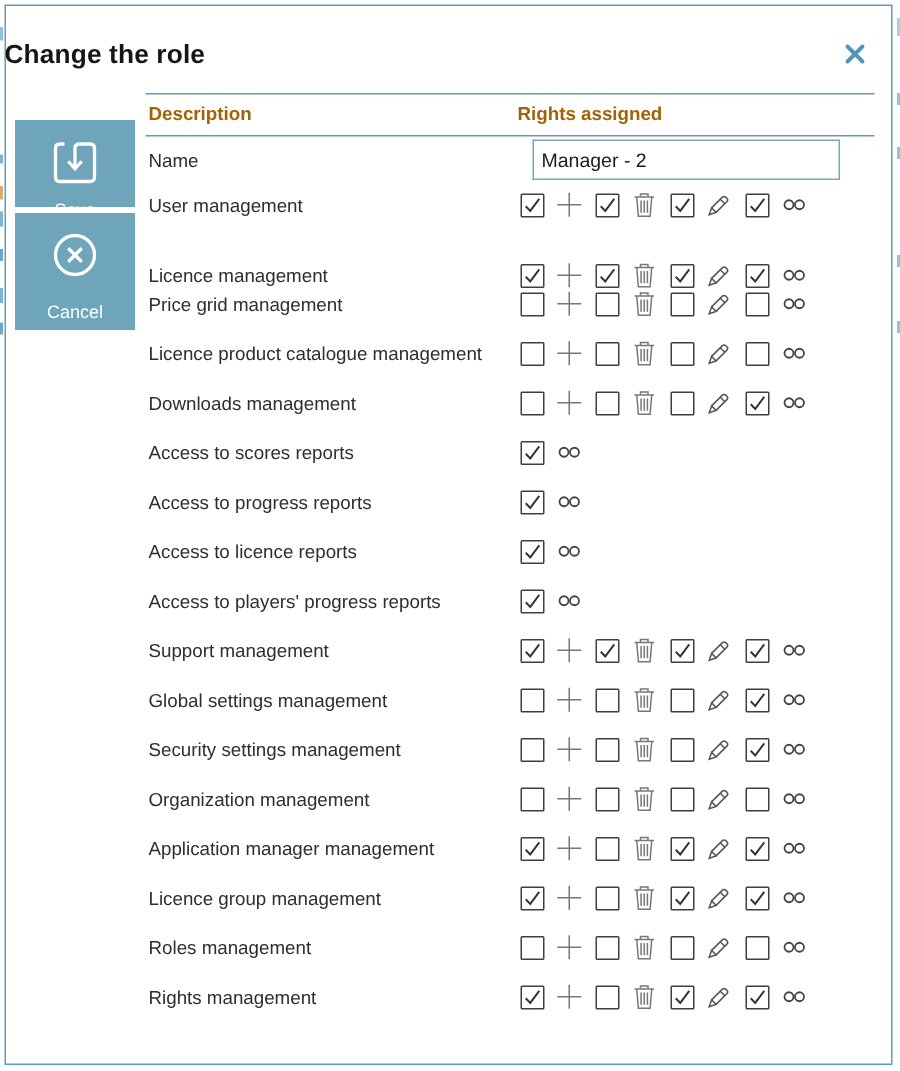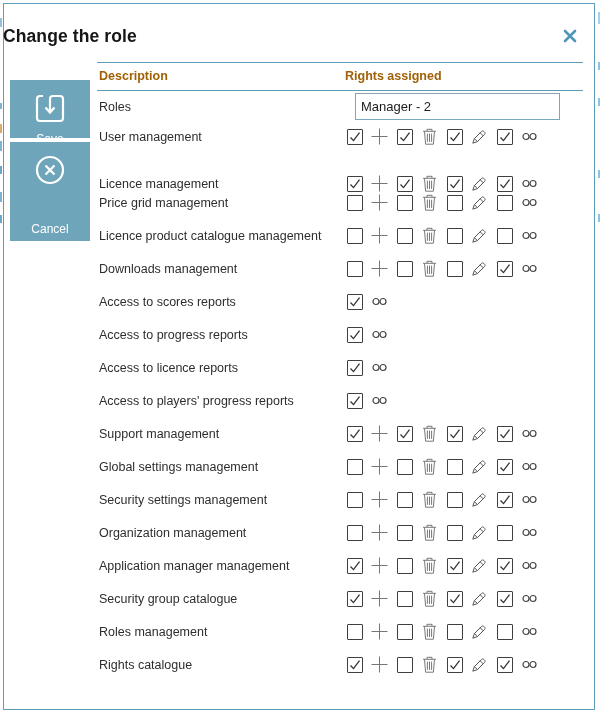--- a/index.html
+++ b/index.html
@@ -21,21 +21,21 @@
     display:flex;align-items:center;justify-content:center;cursor:pointer;
   }
   
   .action-btn{
     position:absolute;left:10px;width:80px;background:#6FA5BA;color:#fff;
     display:flex;flex-direction:column;align-items:center;justify-content:space-between;
     cursor:pointer;box-sizing:border-box;padding:9px 0 5px 0;
   }
   .action-btn .btn-label{font-size:12px;line-height:13px;}
   #save-btn{top:80px;height:58px;}
-  #cancel-btn{top:142px;height:99px;}
+  #cancel-btn{top:142px;height:78px;}
   
   .hline{position:absolute;left:97px;width:486px;height:1px;background:#5E9DB9;}
   #hline-top{top:62px;}
   #hline-bottom{top:90px;}
   .col-header{
     position:absolute;top:69px;font-size:12.5px;font-weight:bold;color:#a16207;
   }
   #col-desc{left:99px;}
   #col-rights{left:345px;}
   
@@ -100,21 +100,21 @@
   </span>
   <span class="btn-label">Cancel</span>
 </div>
 
 <div class="hline" id="hline-top"></div>
 <div class="col-header" id="col-desc">Description</div>
 <div class="col-header" id="col-rights">Rights assigned</div>
 <div class="hline" id="hline-bottom"></div>
 
 <div class="grid-row" style="top:90px;">
-  <span class="row-label">Roles</span>
+  <span class="row-label">Name</span>
 </div>
 <input class="name-input" type="text" value="Manager - 2" style="">
 
 <div id="rights-rows">
     <div class="grid-row" style="top: 120px;">
       <span class="row-label">User management</span>
       <span class="icon-strip">
         <span class="icon-cell">
           <span class="cb">
             <svg width="14" height="14" viewBox="0 0 14 14" fill="none" stroke="#333" stroke-width="1.3">
@@ -680,21 +680,21 @@
         </span>
         <span class="icon-cell">
           <svg width="15" height="9" viewBox="0 0 15 9" fill="none" stroke="#444" stroke-width="1.2">
             <circle cx="4" cy="4.5" r="3"></circle>
             <circle cx="11" cy="4.5" r="3"></circle>
           </svg>
         </span>
       </span>
     </div>
     <div class="grid-row" style="top: 582px;">
-      <span class="row-label">Security group catalogue</span>
+      <span class="row-label">Licence group management</span>
       <span class="icon-strip">
         <span class="icon-cell">
           <span class="cb">
             <svg width="14" height="14" viewBox="0 0 14 14" fill="none" stroke="#333" stroke-width="1.3">
               <path d="M2.5 7.5 L5.5 10.6 L11.5 2.6"></path>
             </svg>
           </span>
         </span>
         <span class="icon-cell">
           <svg width="17" height="17" viewBox="0 0 17 17" stroke="#777" stroke-width="1">
@@ -778,21 +778,21 @@
         </span>
         <span class="icon-cell">
           <svg width="15" height="9" viewBox="0 0 15 9" fill="none" stroke="#444" stroke-width="1.2">
             <circle cx="4" cy="4.5" r="3"></circle>
             <circle cx="11" cy="4.5" r="3"></circle>
           </svg>
         </span>
       </span>
     </div>
     <div class="grid-row" style="top: 648px;">
-      <span class="row-label">Rights catalogue</span>
+      <span class="row-label">Rights management</span>
       <span class="icon-strip">
         <span class="icon-cell">
           <span class="cb">
             <svg width="14" height="14" viewBox="0 0 14 14" fill="none" stroke="#333" stroke-width="1.3">
               <path d="M2.5 7.5 L5.5 10.6 L11.5 2.6"></path>
             </svg>
           </span>
         </span>
         <span class="icon-cell">
           <svg width="17" height="17" viewBox="0 0 17 17" stroke="#777" stroke-width="1">

